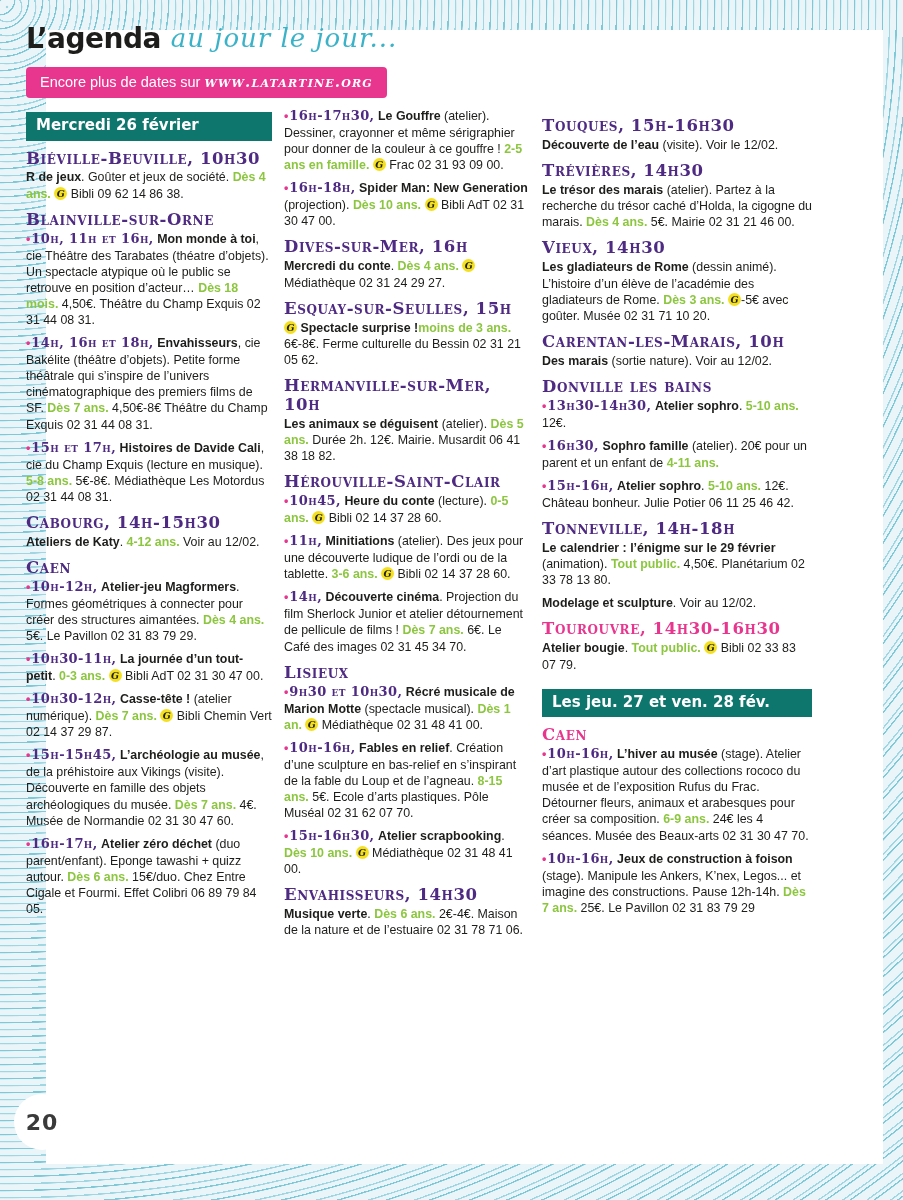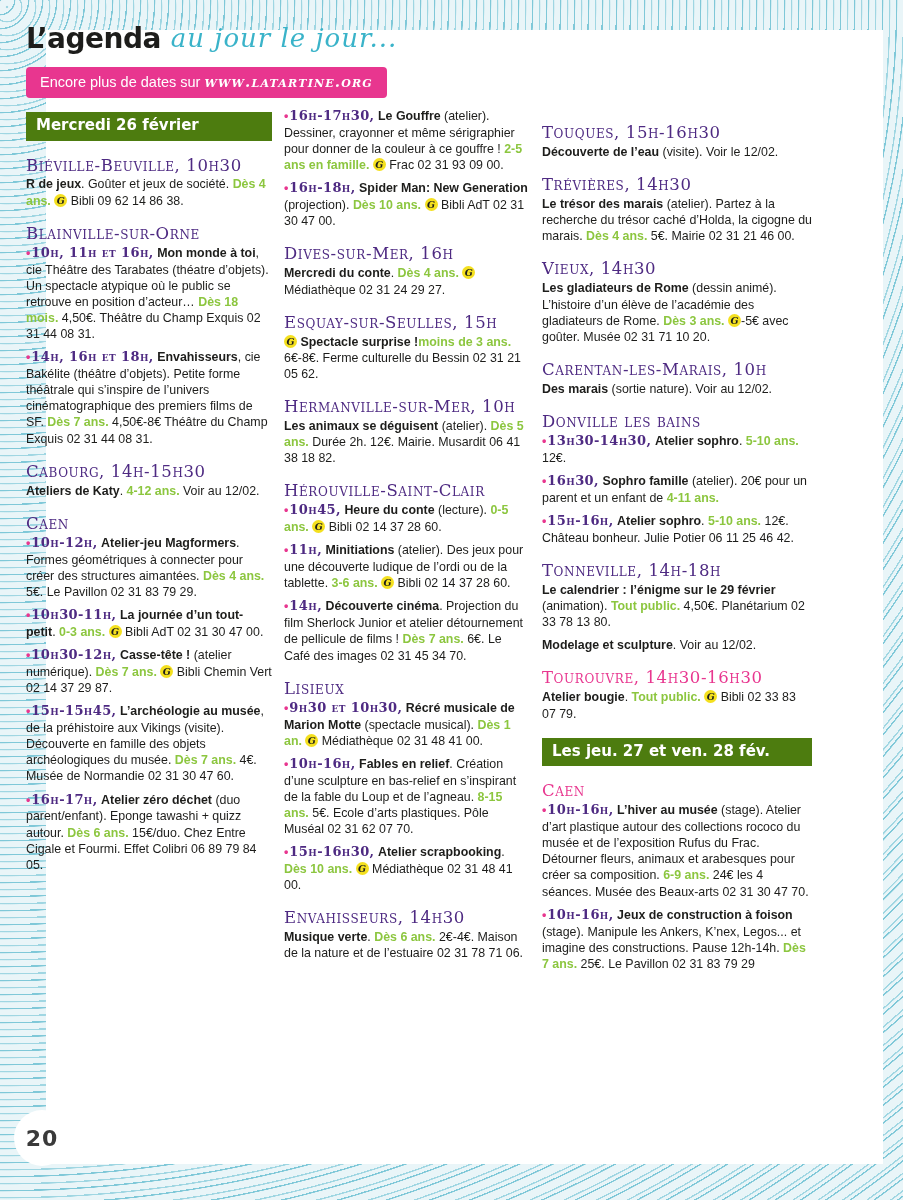--- a/index.html
+++ b/index.html
@@ -17,21 +17,21 @@
       repeating-radial-gradient(circle at 0 0, #7fc8d8 0 1.2px, transparent 1.6px 14px),
       repeating-radial-gradient(circle at 7px 7px, #9fd6e2 0 1.2px, transparent 1.6px 14px),
       #e9f5f8;
   }
   .page-inner{
     position:absolute;
     left:46px;top:30px;right:20px;bottom:36px;
     background:#ffffff;
   }
   .page-number{
-    position:absolute;left:14px;bottom:34px;
+    position:absolute;left:14px;bottom:50px;
     width:56px;height:56px;border-radius:50%;
     background:#ffffff;
     display:flex;align-items:center;justify-content:center;
     font-weight:bold;font-size:22px;color:#3a3a3a;
     font-family:"DejaVu Sans", sans-serif;
     letter-spacing:1px;
     z-index:5;
   }
 
   
@@ -81,38 +81,38 @@
     box-sizing:border-box;
     font-size:12.4px;
     line-height:1.30;
     color:#1d1d1b;
   }
   .col.c1{width:258px;}
   .col.c2{width:258px;}
   .col.c3{width:270px;padding-right:0;}
 
   .daybar{
-    background:#4d7c0f;
+    background:#0f766e;
     color:#ffffff;
     font-family:"DejaVu Sans", sans-serif;
     font-weight:bold;
     font-size:15px;
     padding:4px 8px 5px 10px;
     margin:4px 0 8px 0;
   }
   .daybar.second{margin-top:16px;}
 
   .town{
     font-family:"DejaVu Serif", serif;
     font-variant:small-caps;
-    font-weight:normal;
+    font-weight:bold;
     font-size:16.5px;
     letter-spacing:0.6px;
     color:#4e2a82;
-    margin:16px 0 1px 0;
+    margin:9px 0 1px 0;
     line-height:1.15;
   }
   .town.pink{color:#e8368f;}
 
   .entry{margin:0 0 7px 0;}
   .bullet:before{
     content:"•";
     color:#e8368f;
     font-weight:bold;
     margin-right:1px;
@@ -162,20 +162,21 @@
 
 <div class="columns">
   <div class="col c1">
     <div class="daybar">Mercredi 26 février</div>
     <div>
         <div class="town">Biéville-Beuville, 10h30</div>
         <p class="entry"><b class="ttl">R de jeux</b><span>. Goûter et jeux de société. </span><span class="age">Dès 4 ans.</span> <span class="gbadge">G</span><span> Bibli 09 62 14 86 38.</span></p>
         <div class="town">Blainville-sur-Orne</div>
         <p class="entry bullet"><span class="time">10h, 11h et 16h,</span> <b class="ttl">Mon monde à toi</b><span>, cie Théâtre des Tarabates (théatre d’objets). Un spectacle atypique où le public se retrouve en position d’acteur… </span><span class="age">Dès 18 mois.</span><span> 4,50€. Théâtre du Champ Exquis 02 31 44 08 31.</span></p>
         <p class="entry bullet"><span class="time">14h, 16h et 18h,</span> <b class="ttl">Envahisseurs</b><span>, cie Bakélite (théâtre d’objets). Petite forme théâtrale qui s’inspire de l’univers cinématographique des premiers films de SF. </span><span class="age">Dès 7 ans.</span><span> 4,50€-8€ Théâtre du Champ Exquis 02 31 44 08 31.</span></p>
+        <p class="entry bullet"><span class="time">15h et 17h,</span> <b class="ttl">Histoires de Davide Cali</b><span>, cie du Champ Exquis (lecture en musique). </span><span class="age">5-8 ans.</span><span> 5€-8€. Médiathèque Les Motordus  02 31 44 08 31.</span></p>
         <div class="town">Cabourg, 14h-15h30</div>
         <p class="entry"><b class="ttl">Ateliers de Katy</b><span>. </span><span class="age">4-12 ans.</span><span> Voir au 12/02.</span></p>
         <div class="town">Caen</div>
         <p class="entry bullet"><span class="time">10h-12h,</span> <b class="ttl">Atelier-jeu Magformers</b><span>. Formes géométriques à connecter pour créer des structures aimantées. </span><span class="age">Dès 4 ans.</span><span> 5€. Le Pavillon 02 31 83 79 29.</span></p>
         <p class="entry bullet"><span class="time">10h30-11h,</span> <b class="ttl">La journée d’un tout-petit</b><span>. </span><span class="age">0-3 ans.</span> <span class="gbadge">G</span><span> Bibli AdT 02 31 30 47 00.</span></p>
         <p class="entry bullet"><span class="time">10h30-12h,</span> <b class="ttl">Casse-tête !</b><span> (atelier numérique). </span><span class="age">Dès 7 ans.</span> <span class="gbadge">G</span><span> Bibli Chemin Vert 02 14 37 29 87.</span></p>
         <p class="entry bullet"><span class="time">15h-15h45,</span> <b class="ttl">L’archéologie au musée</b><span>, de la préhistoire aux Vikings (visite). Découverte en famille des objets archéologiques du musée. </span><span class="age">Dès 7 ans.</span><span> 4€. Musée de Normandie 02 31 30 47 60.</span></p>
         <p class="entry bullet"><span class="time">16h-17h,</span> <b class="ttl">Atelier zéro déchet</b><span> (duo parent/enfant). Eponge tawashi + quizz autour. </span><span class="age">Dès 6 ans.</span><span> 15€/duo. Chez Entre Cigale et Fourmi. Effet Colibri 06 89 79 84 05.</span></p>
       </div>
   </div>

